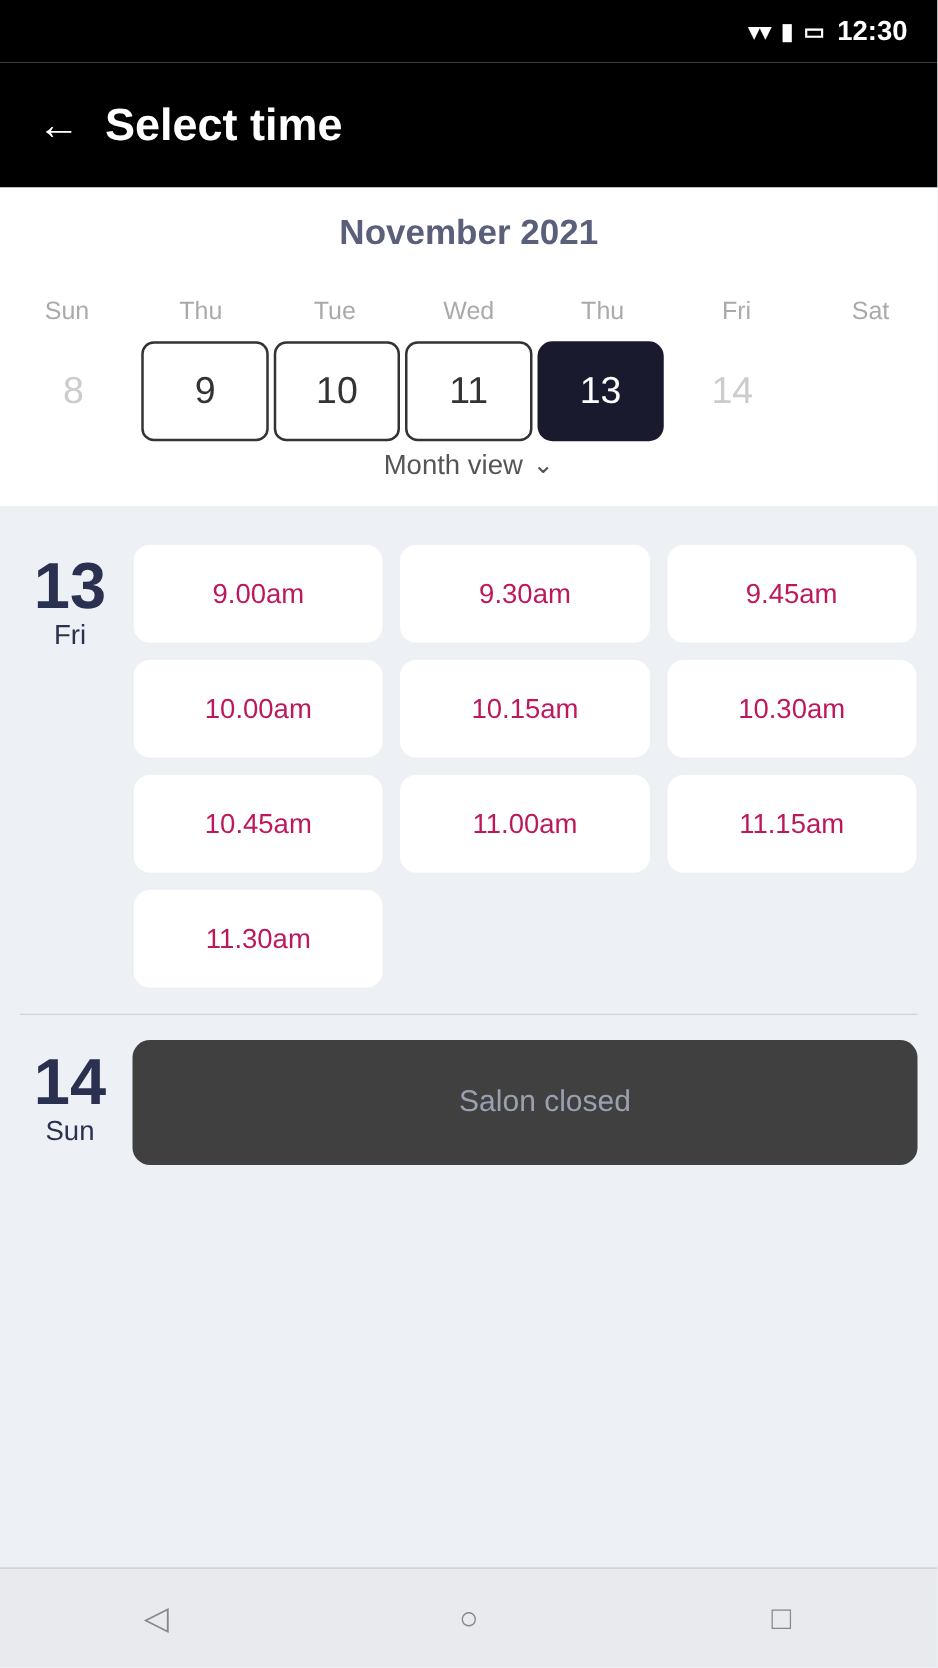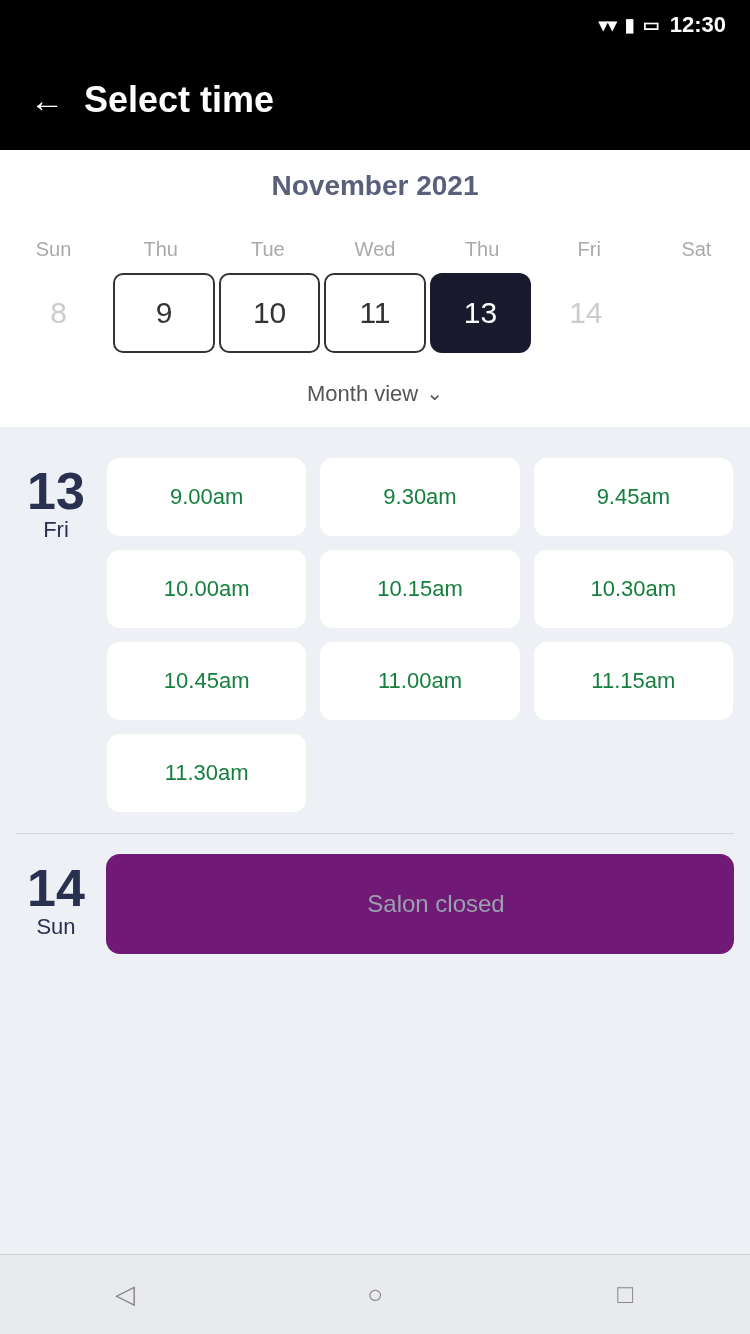--- a/index.html
+++ b/index.html
@@ -108,21 +108,21 @@
       background: #1a1a2e;
       color: #fff;
       border-radius: 12px;
     }
 
     
     .month-view-row {
       display: flex;
       align-items: flex-start;
       justify-content: center;
-      padding: 28px 0 10px;
+      padding: 6px 0 10px;
       gap: 8px;
       cursor: pointer;
     }
     .month-view-label {
       font-size: 22px;
       color: #555;
     }
     .chevron-down {
       font-size: 20px;
       color: #555;
@@ -165,21 +165,21 @@
       padding-left: 10px;
     }
     .slot {
       background: #fff;
       border-radius: 14px;
       height: 80px;
       display: flex;
       align-items: center;
       justify-content: center;
       font-size: 22px;
-      color: #15803d;
+      color: #be185d;
       cursor: pointer;
       border: 1px solid rgba(0,0,0,0.05);
     }
 
     
     .divider {
       height: 1px;
       background: #d0d4de;
       margin: 0 16px;
     }
@@ -203,21 +203,21 @@
       font-weight: 700;
       color: #2a3050;
       line-height: 1;
     }
     .closed-day-name {
       font-size: 22px;
       color: #2a3050;
     }
     .closed-box {
       flex: 1;
-      background: #701a75;
+      background: #404040;
       border-radius: 14px;
       height: 100px;
       display: flex;
       align-items: center;
       justify-content: center;
       font-size: 24px;
       color: #9aa0b0;
       padding-left: 32px;
     }
 

